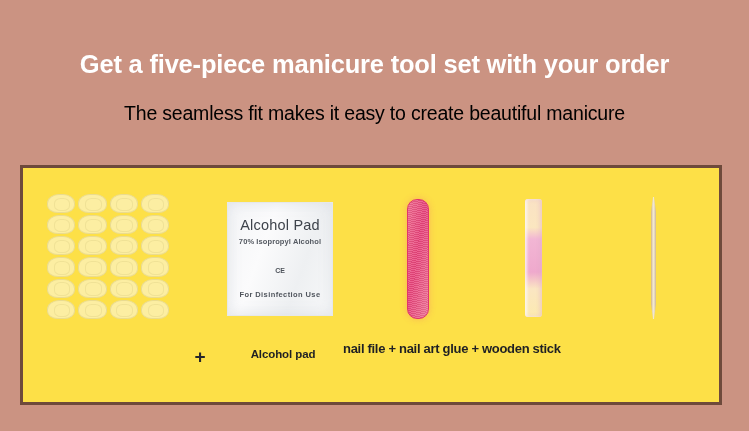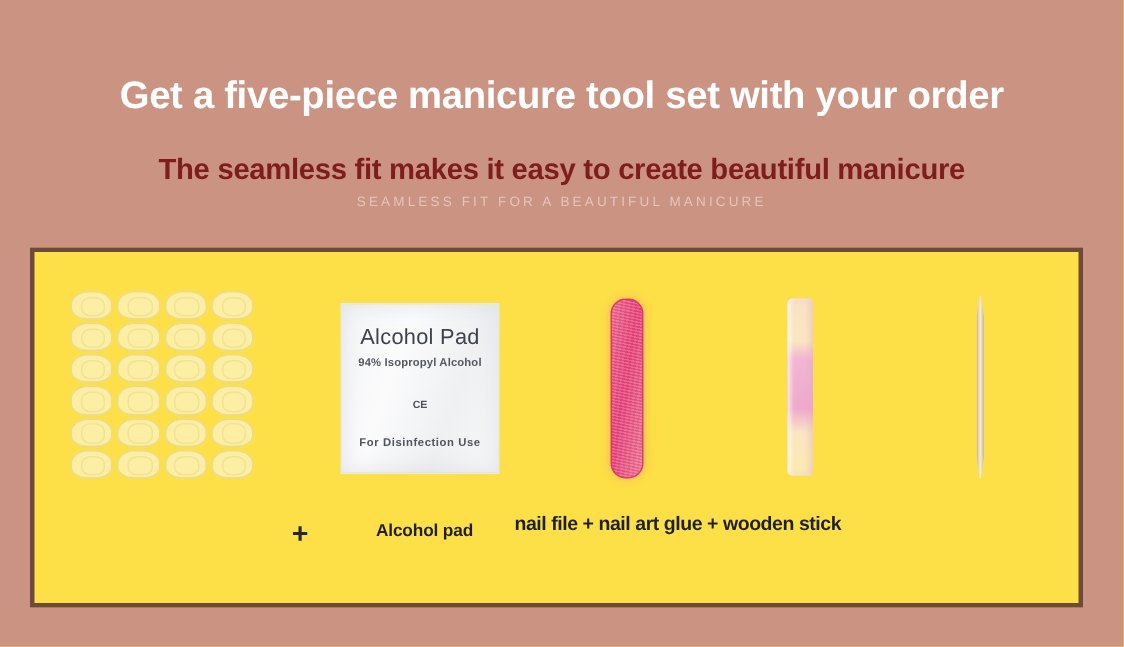--- a/index.html
+++ b/index.html
@@ -35,23 +35,23 @@
     line-height: 1.1;
     white-space: nowrap;
   }
 
   .subheadline {
     position: absolute;
     left: 0;
     top: 103px;
     width: 749px;
     text-align: center;
-    color: #7f1d1d;
+    color: #000000;
     font-size: 19.5px;
-    font-weight: 700;
+    font-weight: 400;
     letter-spacing: -0.2px;
     line-height: 1.1;
     white-space: nowrap;
   }
 
   .eyebrow {
     position: absolute;
     left: 0;
     top: 130px;
     width: 749px;
@@ -290,21 +290,20 @@
 </style>
 </head>
 <body>
 
 <div id="promo-banner">
 
   <div class="headline">Get a five-piece manicure tool set with your order</div>
 
   <div class="subheadline">The seamless fit makes it easy to create beautiful manicure</div>
 
-  <div class="eyebrow">SEAMLESS FIT FOR A BEAUTIFUL MANICURE</div>
 
   <div class="product-panel">
     <div class="panel-inner">
 
       <div class="images-row">
 
         <div class="product-image" id="img-jelly-tape">
           <div class="tape-sheet">
             <div class="tape-tab"></div>
             <div class="tape-tab"></div>
@@ -329,21 +328,21 @@
             <div class="tape-tab"></div>
             <div class="tape-tab"></div>
             <div class="tape-tab"></div>
             <div class="tape-tab"></div>
           </div>
         </div>
 
         <div class="product-image" id="img-alcohol-pad">
           <div class="pad-packet">
             <div class="pad-title">Alcohol Pad</div>
-            <div class="pad-sub">94% Isopropyl Alcohol</div>
+            <div class="pad-sub">70% Isopropyl Alcohol</div>
             <div class="pad-ce">CE</div>
             <div class="pad-use">For Disinfection Use</div>
           </div>
         </div>
 
         <div class="product-image" id="img-nail-file">
           <div class="nail-file"></div>
         </div>
 
         <div class="product-image" id="img-nail-glue">

